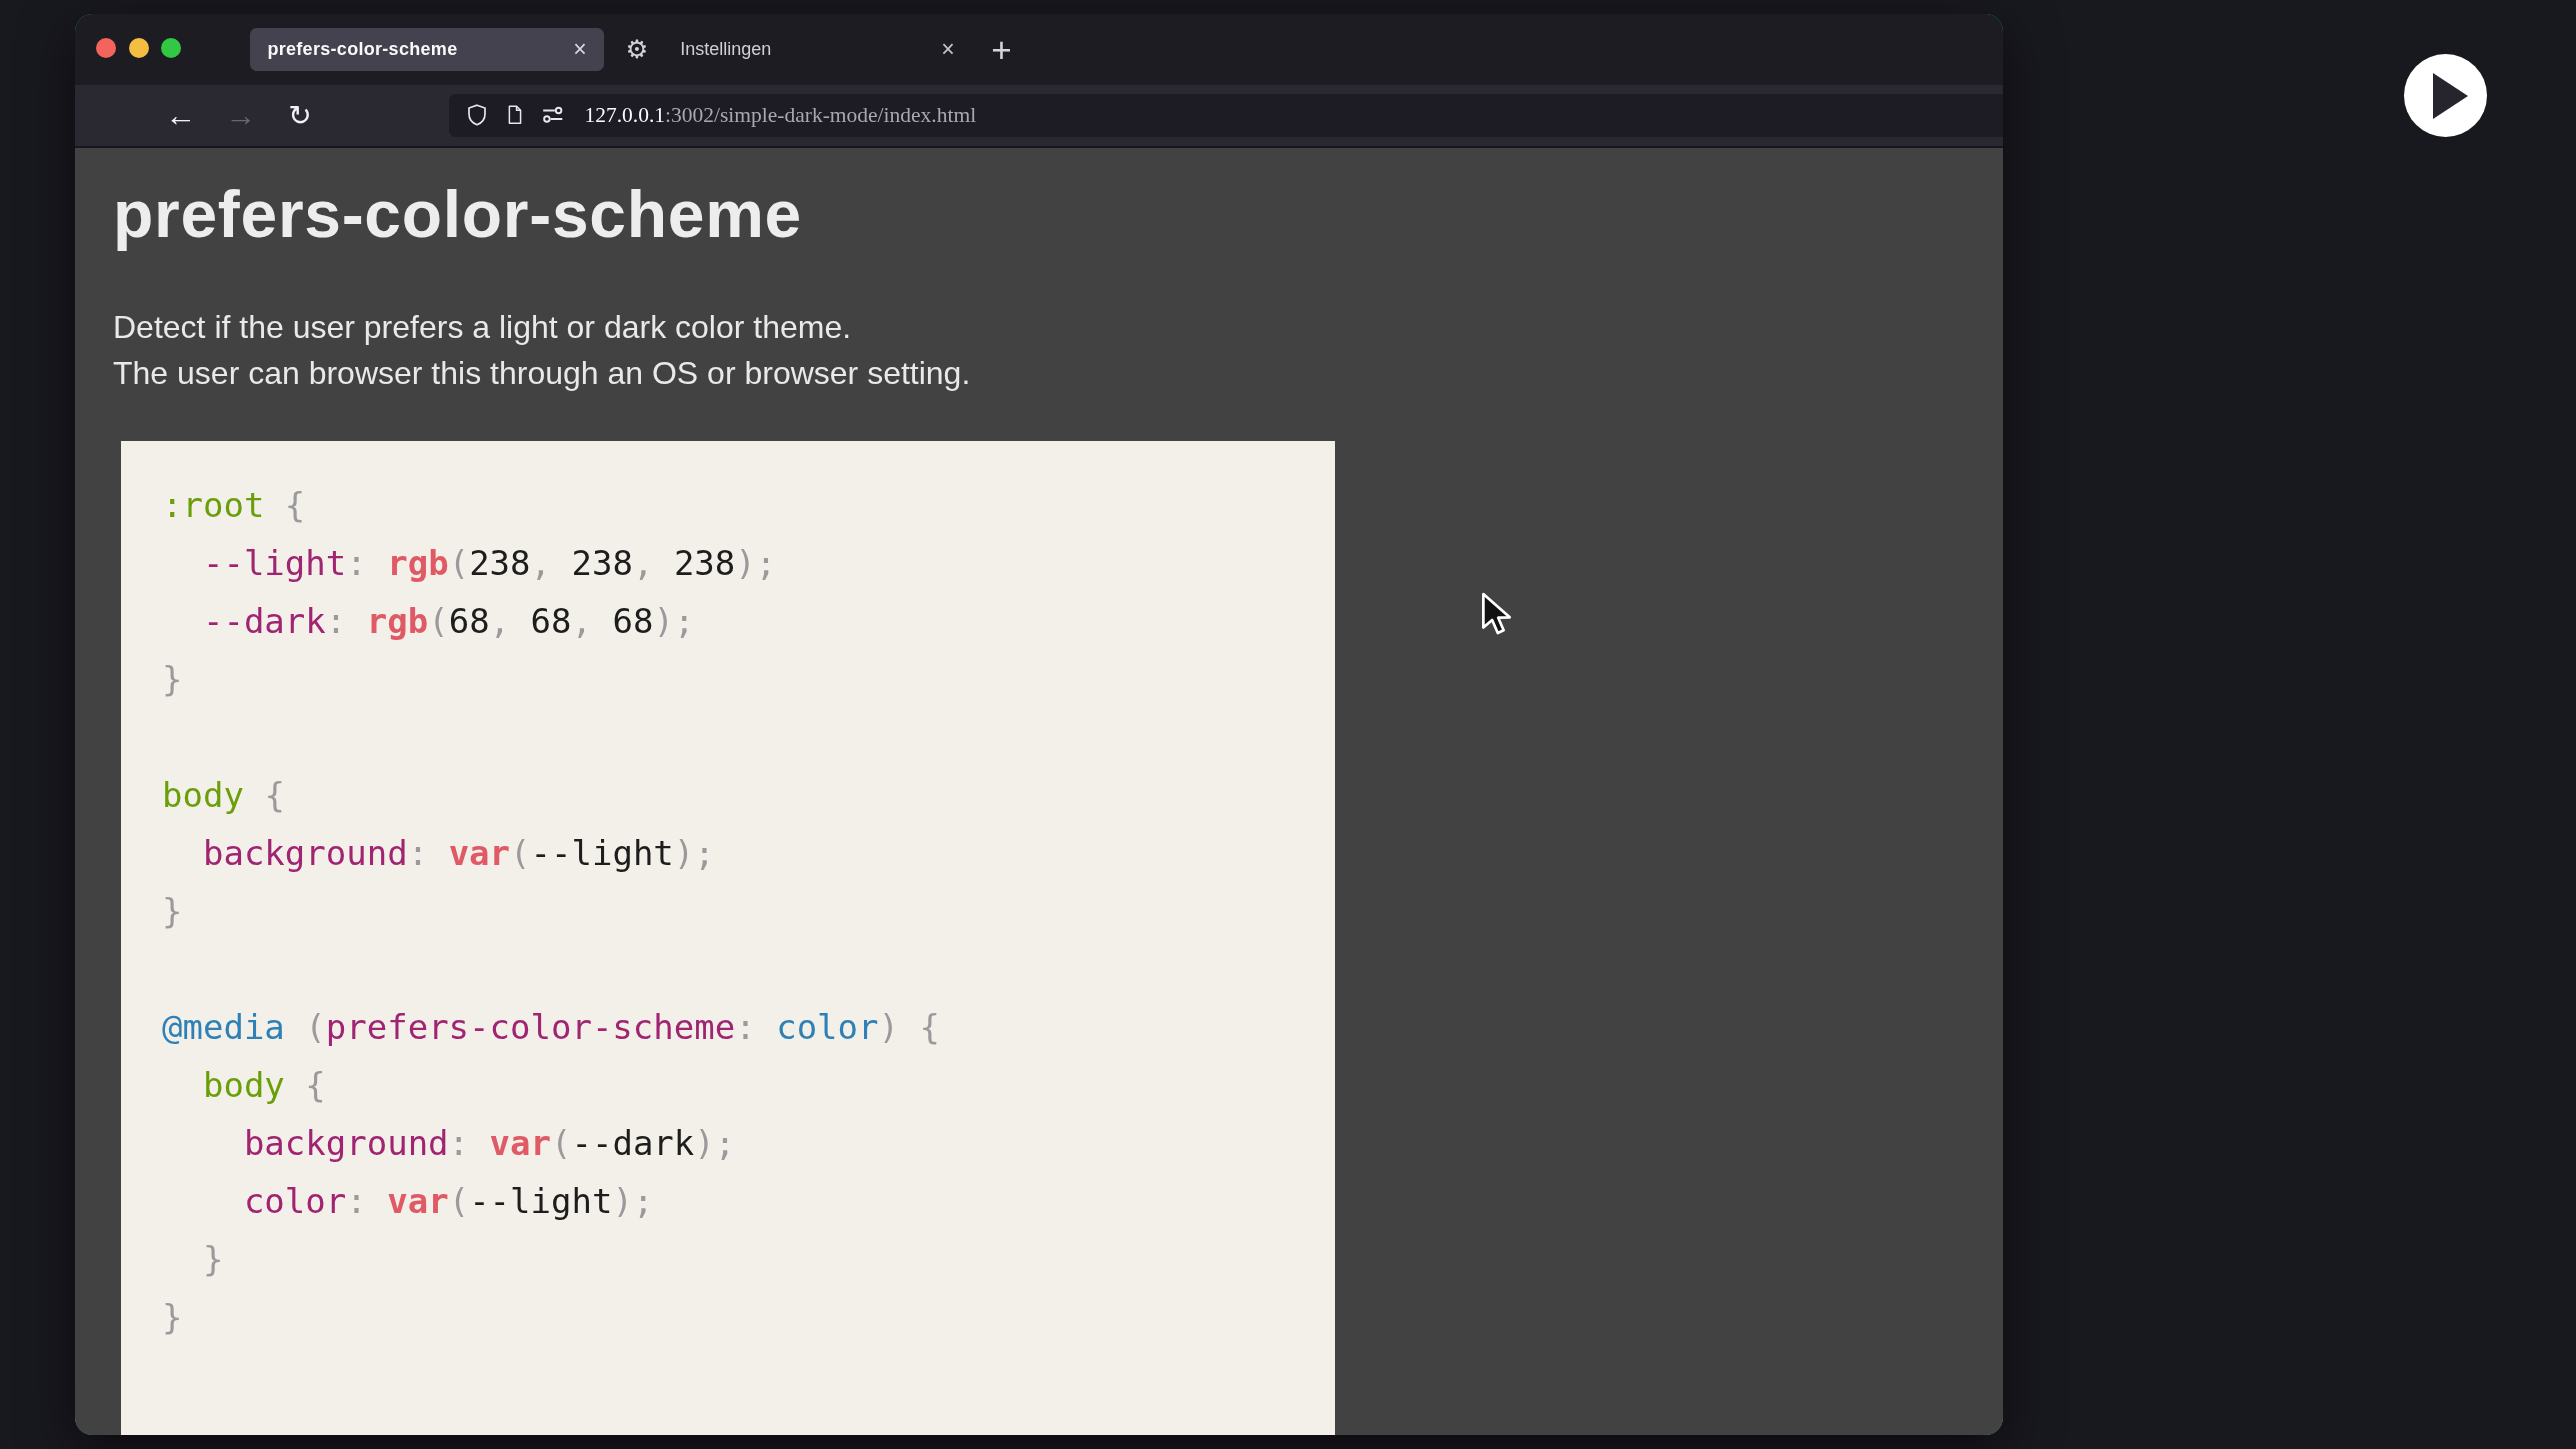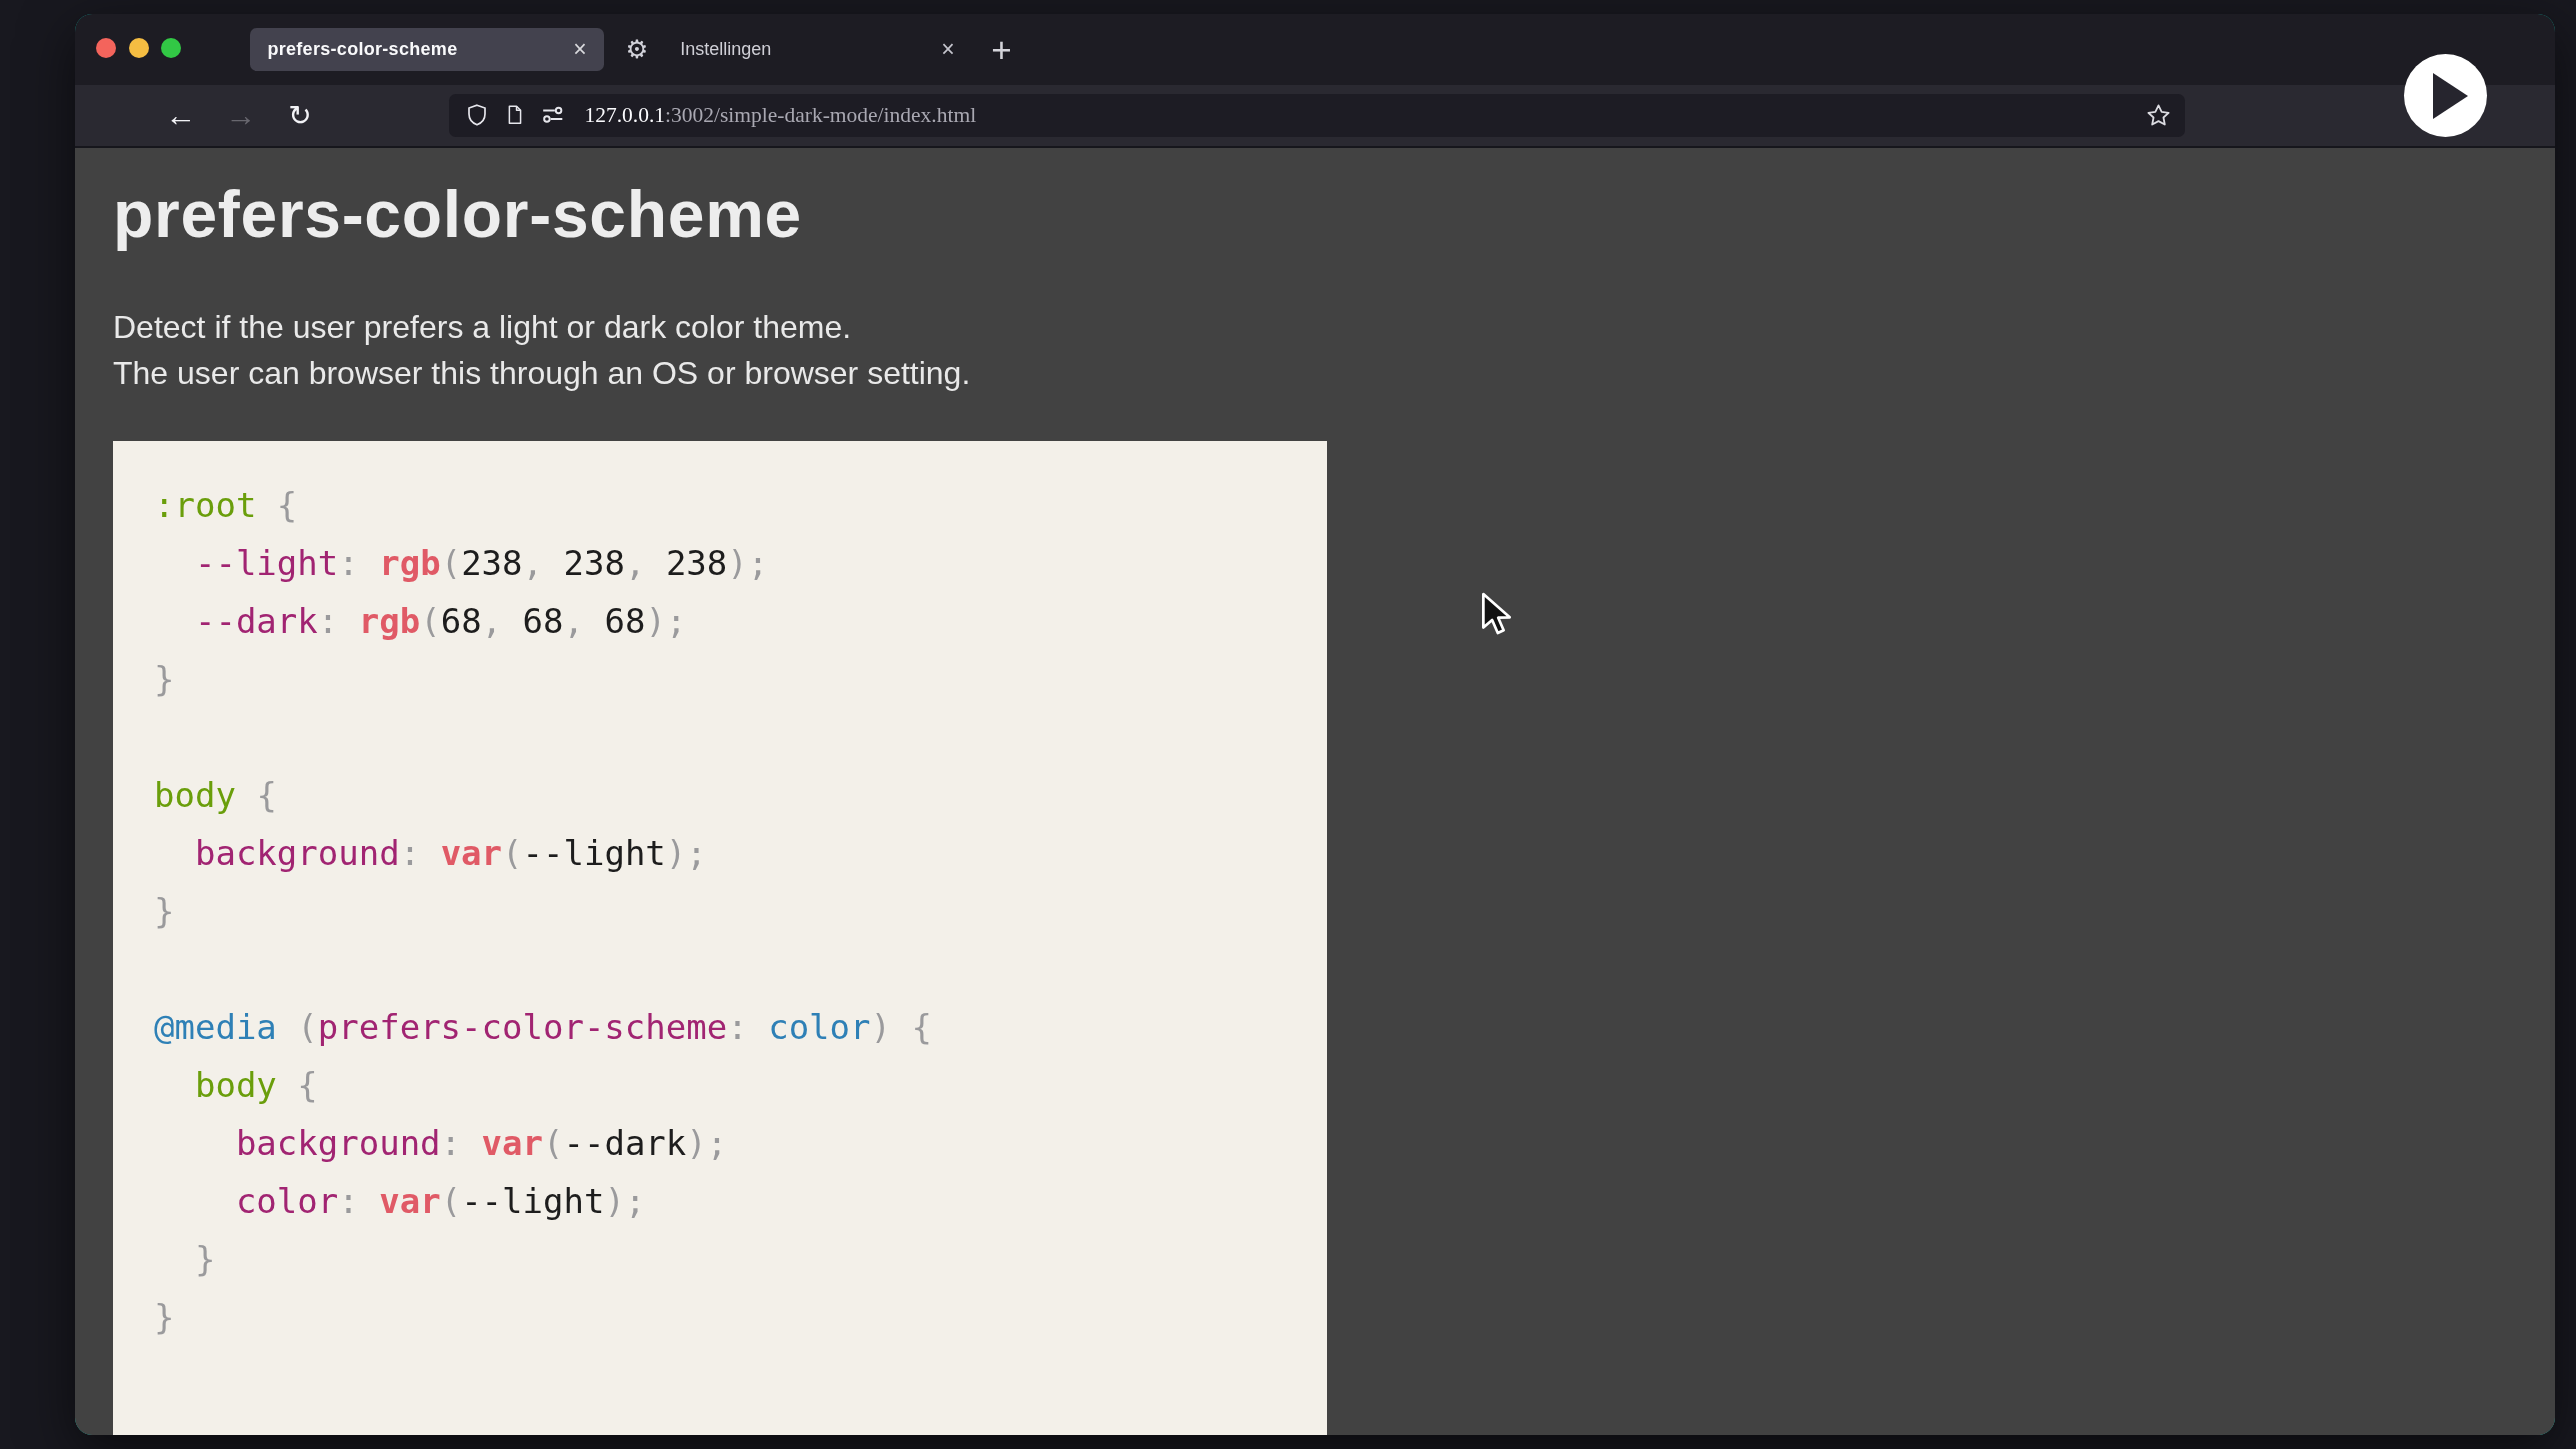--- a/index.html
+++ b/index.html
@@ -3,21 +3,21 @@
 <meta charset="utf-8">
 <style>
   html,body{margin:0;padding:0;}
   body{
     width:2576px;height:1449px;position:relative;overflow:hidden;
     background:#18181f;
     font-family:"Liberation Sans", sans-serif;
   }
   
   .window{
-    position:absolute;left:75px;top:14px;width:2480px;height:1421px;
+    position:absolute;left:75px;top:14px;width:1928px;height:1421px;
     border-radius:17.4px;overflow:hidden;background:#14b8a6;
     display:flex;flex-direction:column;
     box-shadow:0 17px 54px rgba(0,0,0,.55);
   }
   
   .tabbar{height:71px;background:#1d1c23;position:relative;flex:0 0 auto;}
   .lights{position:absolute;left:21px;top:24px;display:flex;gap:12.7px;}
   .light{width:20px;height:20px;border-radius:50%;}
   .light.red{background:#f4645c;}
   .light.yellow{background:#f5bd42;}
@@ -77,21 +77,21 @@
   .content{flex:1 1 auto;background:#424242;position:relative;overflow:hidden;}
   .page-title{
     position:absolute;left:38px;top:28px;margin:0;
     font-size:66px;font-weight:700;color:#ededed;letter-spacing:0.7px;
   }
   .page-desc{
     position:absolute;left:38px;top:156px;margin:0;
     font-size:32px;line-height:46px;color:#e9e9e9;
   }
   .code-block{
-    position:absolute;left:38px;top:293px;width:1214px;bottom:0;
+    position:absolute;left:46px;top:293px;width:1214px;bottom:0;
     background:#f3f0e9;box-sizing:border-box;
     padding:35px 12px 0 41px;
   }
   .code-block code{display:block;font-family:"DejaVu Sans Mono", monospace;font-size:34px;line-height:58px;color:#1d1d1d;}
   .code-line{white-space:pre;}
   .tk-sel{color:#6a9e0b;}
   .tk-prop{color:#a12472;}
   .tk-fn{color:#e05a66;font-weight:bold;}
   .tk-at{color:#2e80b6;}
   .tk-num{color:#1d1d1d;}

